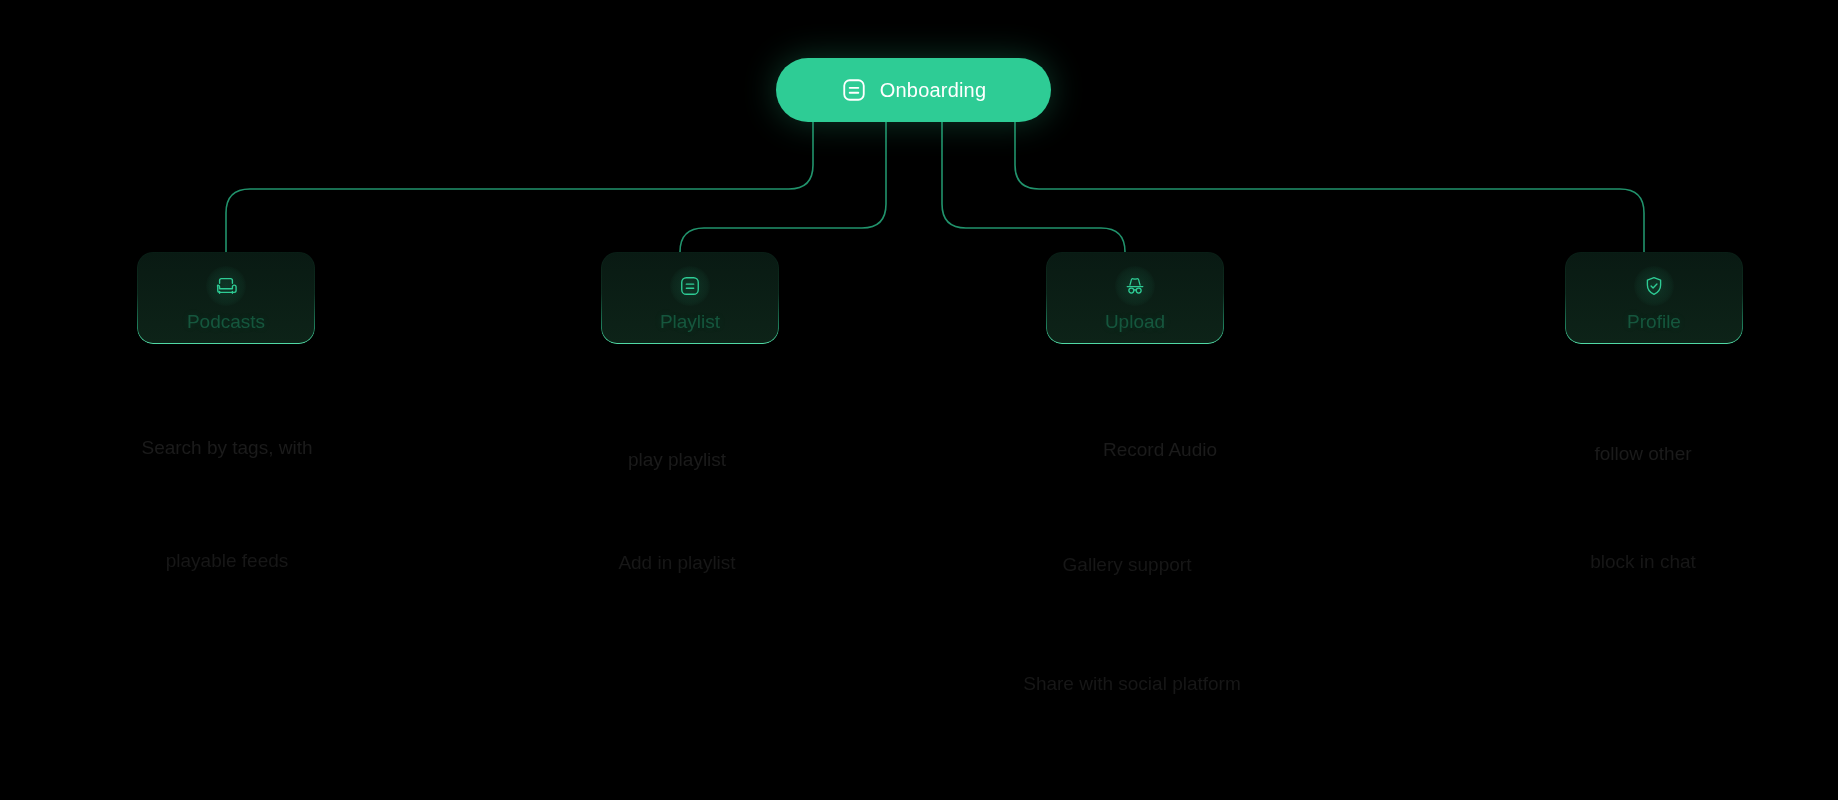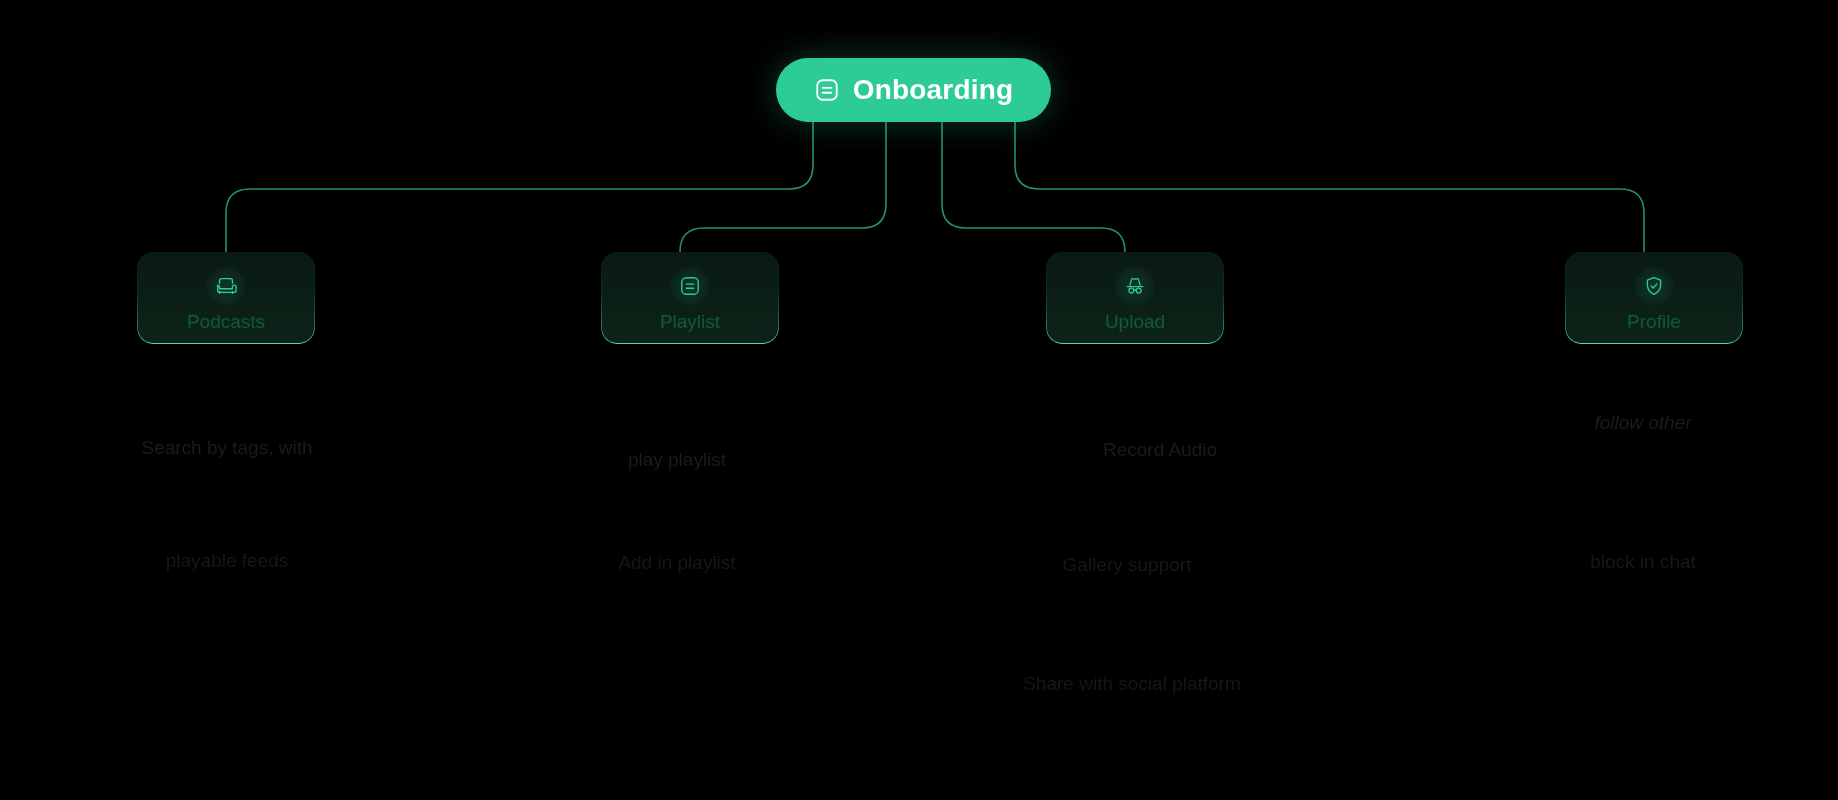--- a/index.html
+++ b/index.html
@@ -42,22 +42,22 @@
     border-radius: 32px;
     background: #2ECC95;
     display: flex;
     align-items: center;
     justify-content: center;
     gap: 13px;
     box-shadow: 0 0 34px rgba(46, 204, 149, 0.28);
   }
   .root-node .root-label {
     color: #ffffff;
-    font-size: 28px;
-    font-weight: 700;
+    font-size: 20px;
+    font-weight: 400;
     letter-spacing: 0.2px;
     line-height: 1;
     white-space: nowrap;
   }
   .root-icon {
     width: 26px;
     height: 26px;
     display: block;
     flex: none;
   }
@@ -204,16 +204,16 @@
   <div class="feature" style="left:227px; top:438px;">Search by tags, with</div>
   <div class="feature dim2" style="left:227px; top:551px;">playable feeds</div>
 
   <div class="feature" style="left:677px; top:438px;margin-top:12px;">play playlist</div>
   <div class="feature dim2" style="left:677px; top:553px;">Add in playlist</div>
 
   <div class="feature" style="left:1160px; top:440px;text-align:center;">Record Audio</div>
   <div class="feature dim2" style="left:1127px; top:555px;">Gallery support</div>
   <div class="feature dim2" style="left:1132px; top:674px;">Share with social platform</div>
 
-  <div class="feature" style="left:1643px; top:413px;font-style:italic;">follow other</div>
+  <div class="feature" style="left:1643px; top:444px;">follow other</div>
   <div class="feature dim2" style="left:1643px; top:552px;">block in chat</div>
 
 </div>
 
 </body></html>

